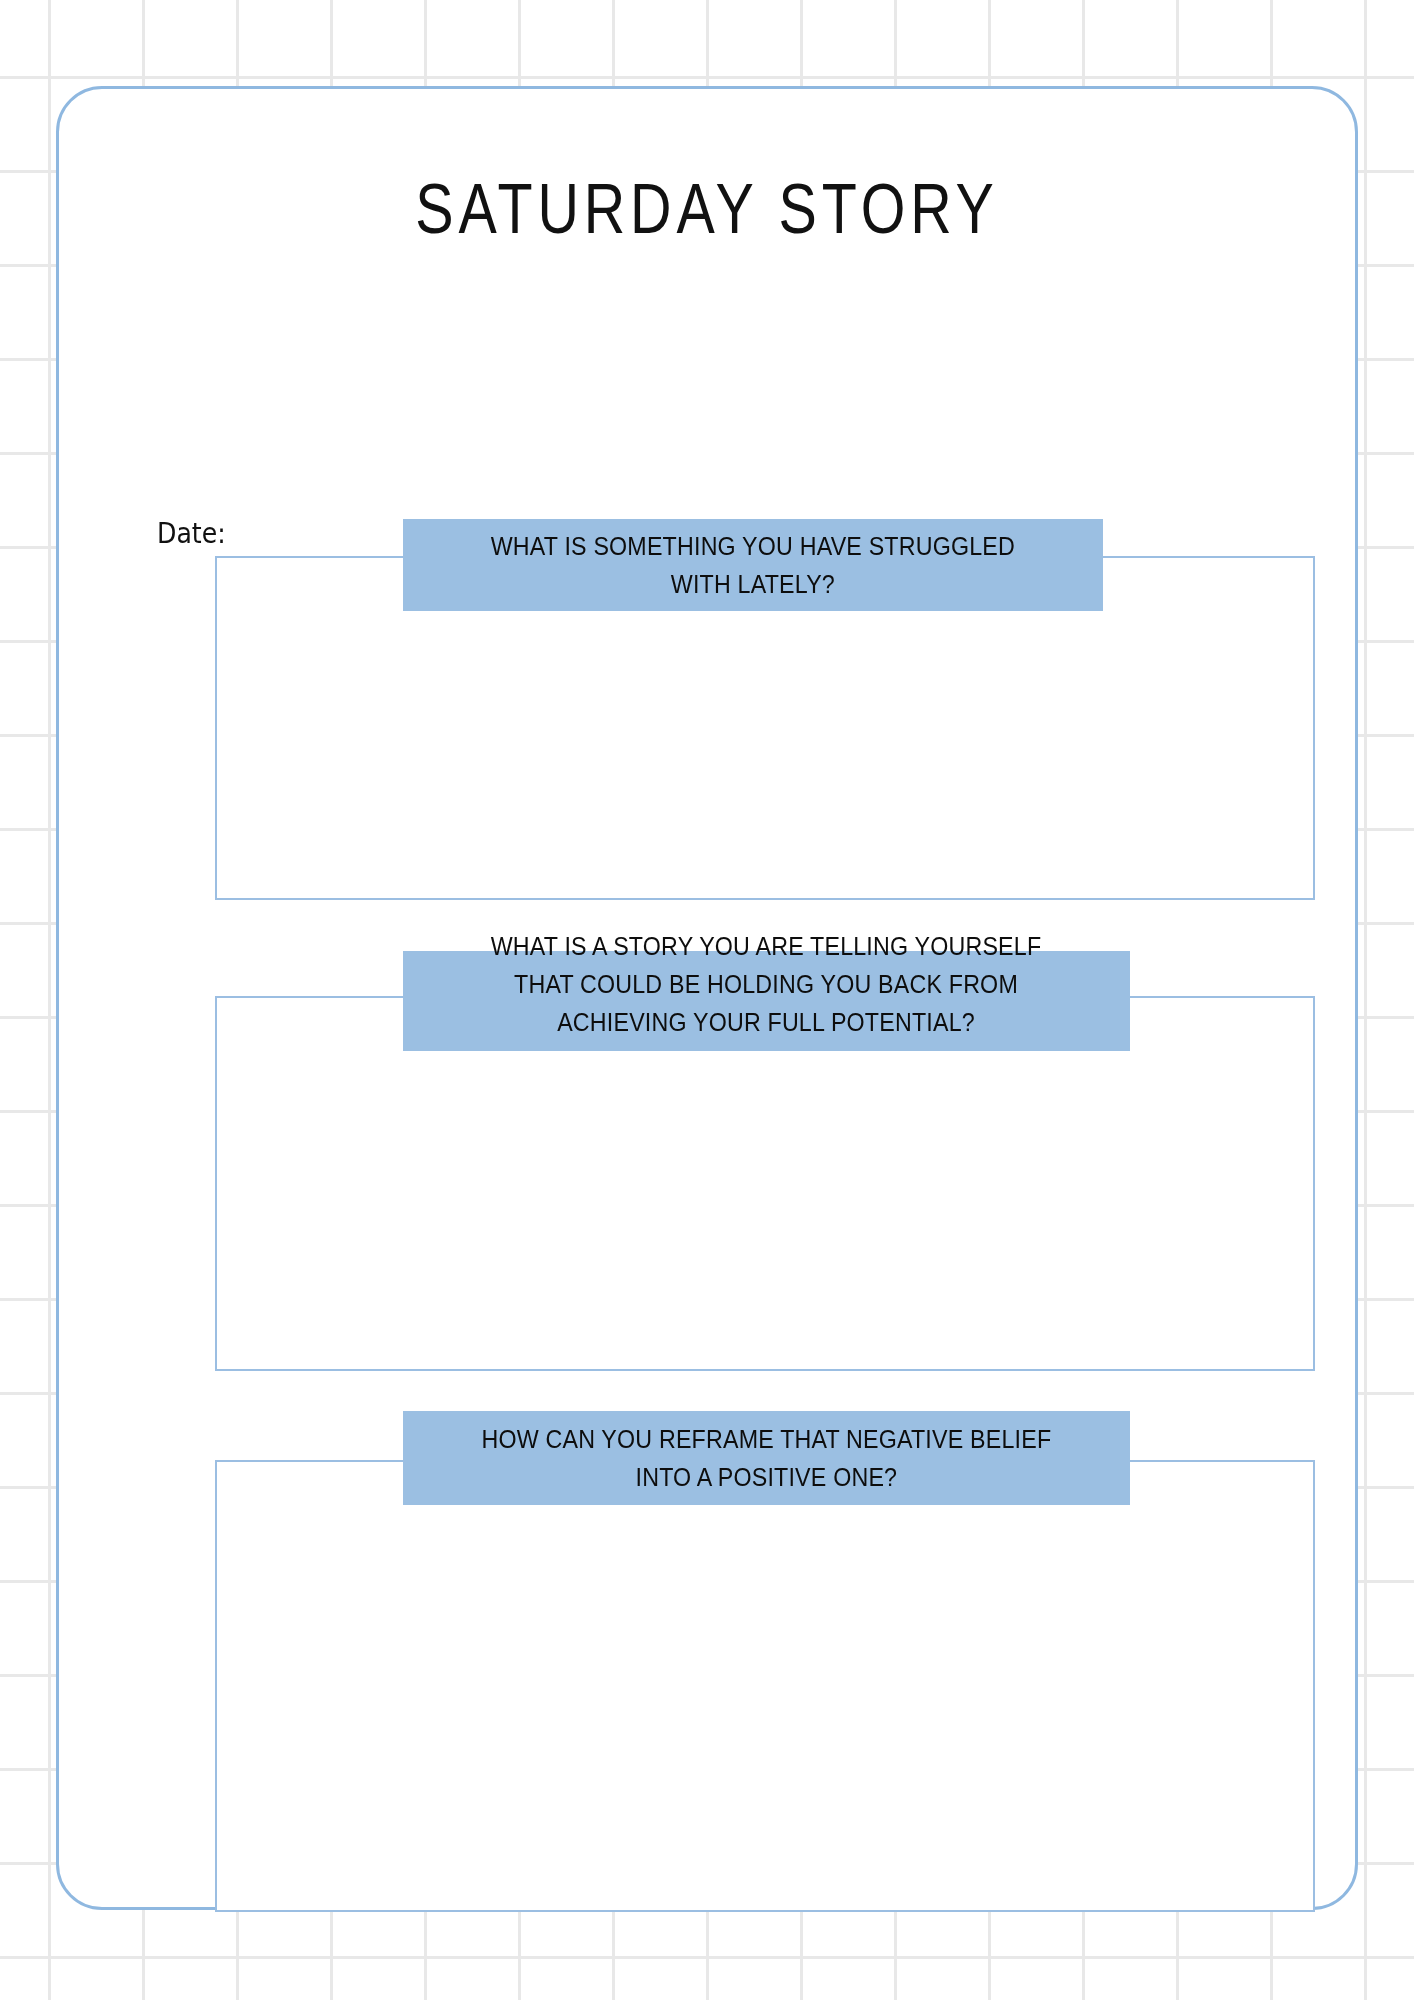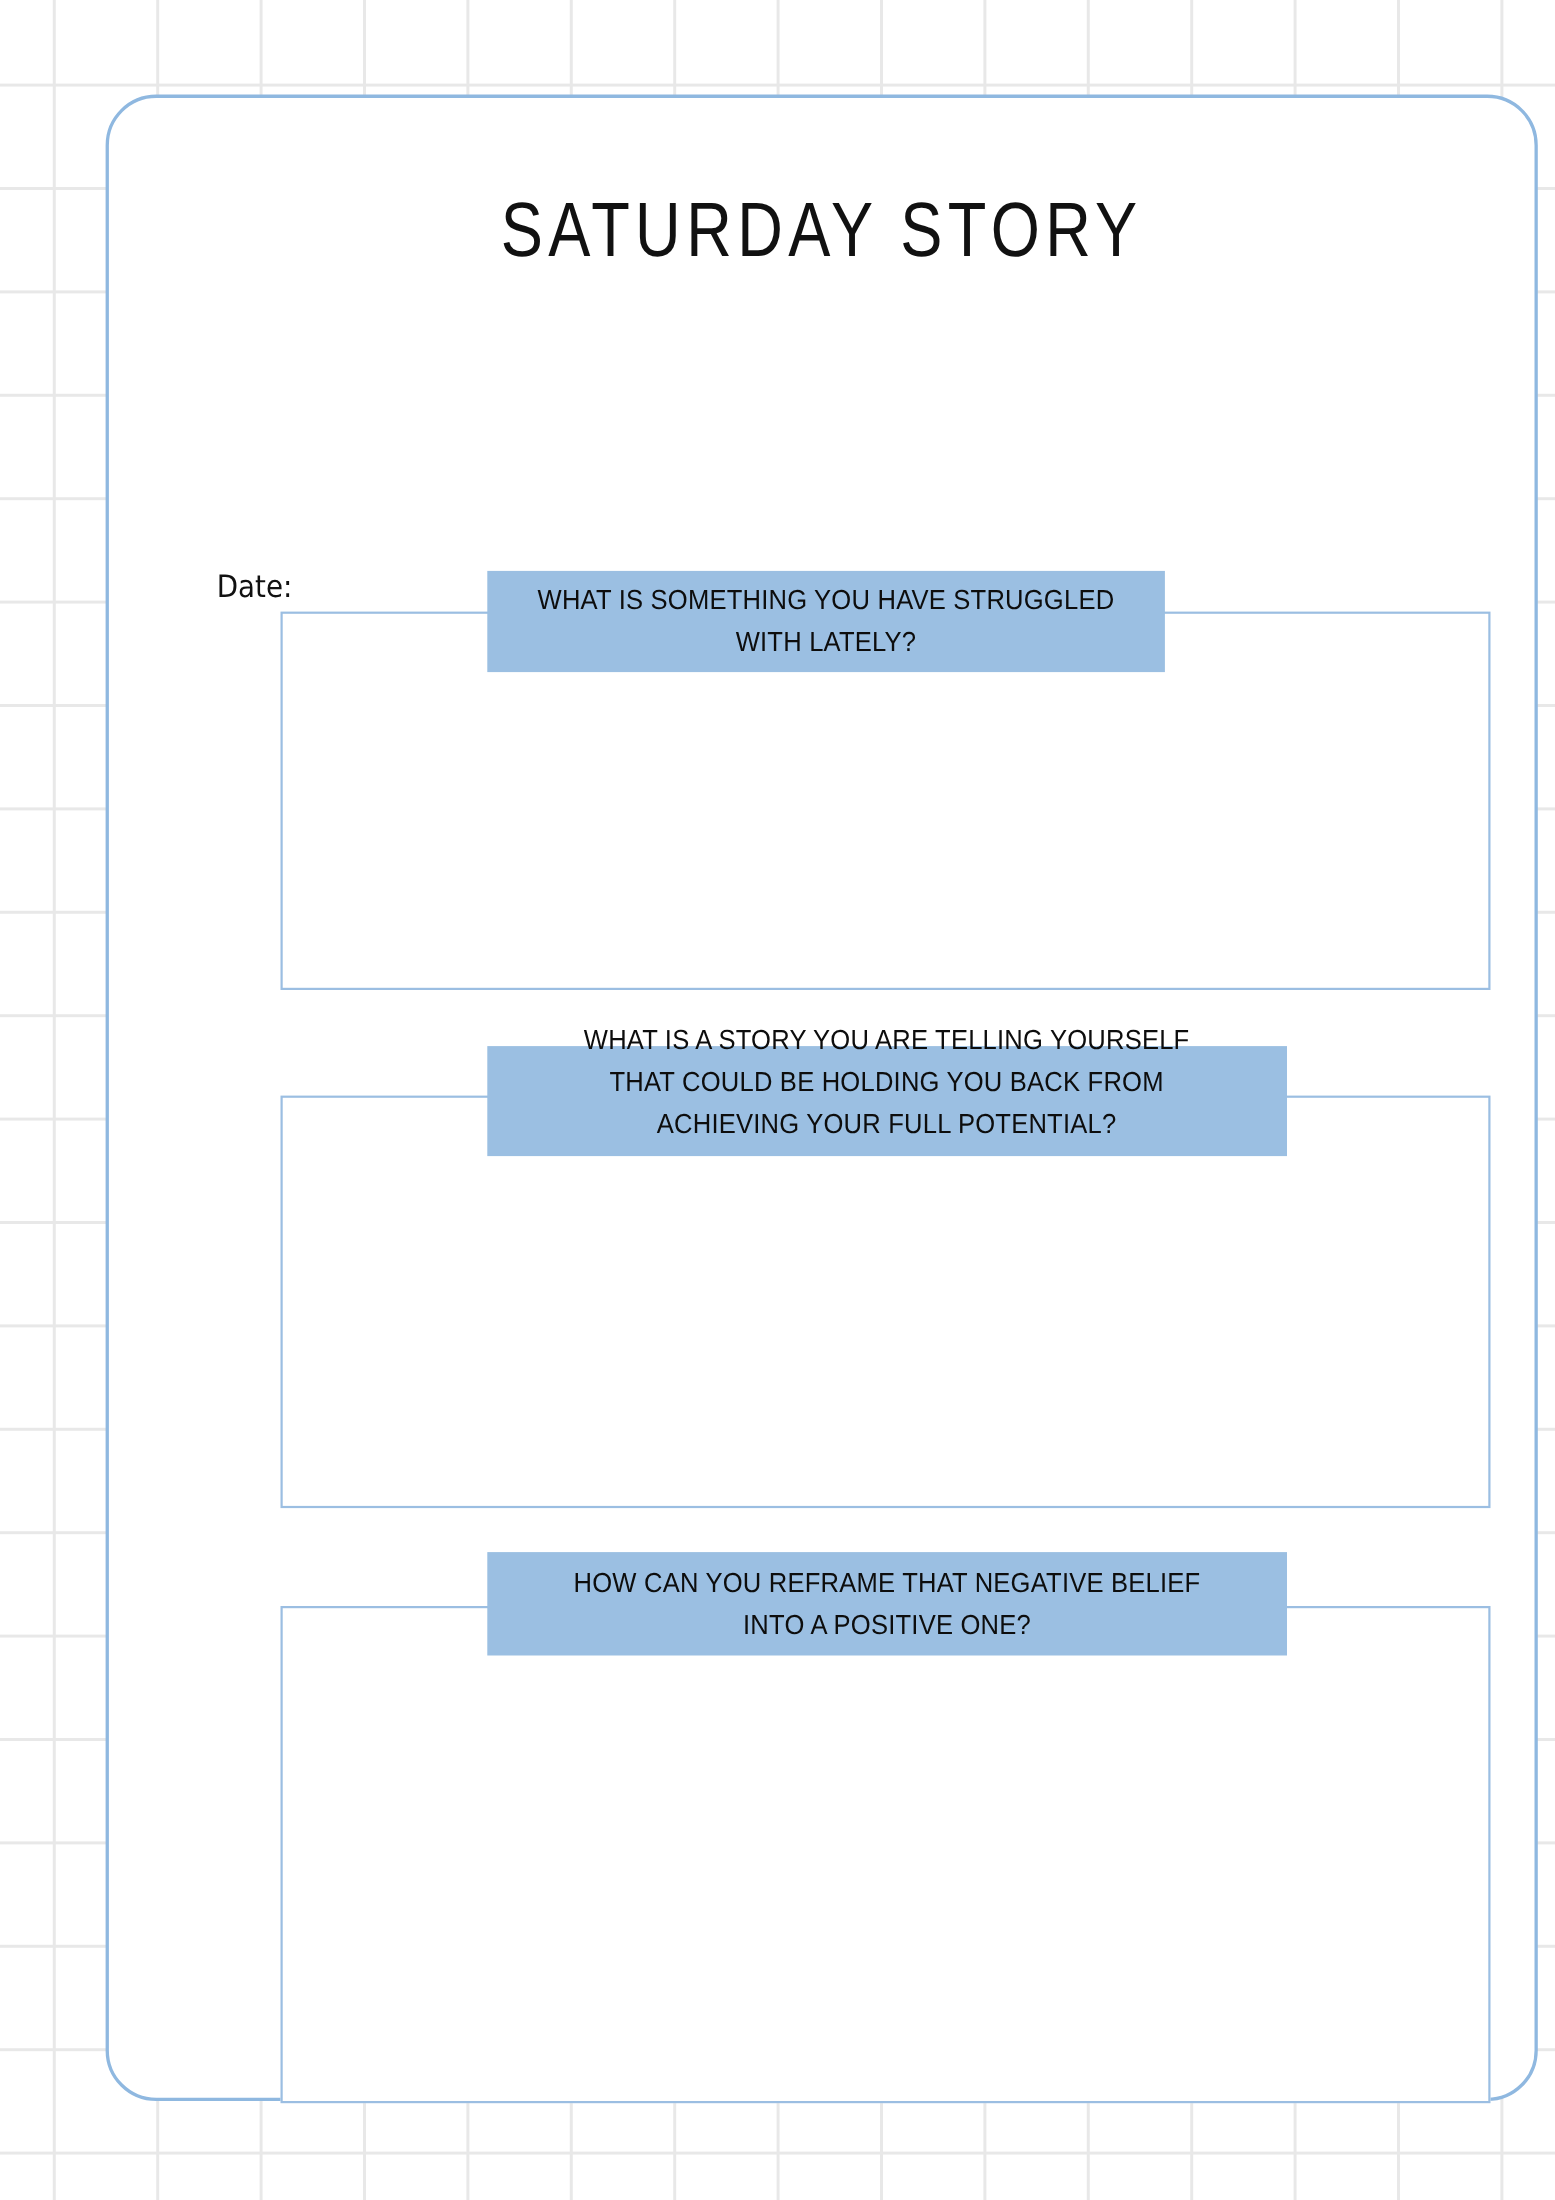--- a/index.html
+++ b/index.html
@@ -33,21 +33,20 @@
   #worksheet-card {
     position: absolute;
     left: 56px;
     top: 86px;
     width: 1302px;
     height: 1824px;
     background: #ffffff;
     border: 3px solid #8FB8E0;
     border-radius: 46px;
     box-sizing: border-box;
-    margin-left: 40px;
   }
 
   
   #page-title {
     position: absolute;
     left: 0;
     top: 80px;
     width: 100%;
     text-align: center;
     font-family: "Liberation Sans", sans-serif;
@@ -132,21 +131,21 @@
     font-weight: 400;
     line-height: 38px;
     letter-spacing: 0.2px;
     color: #0d0d0d;
     transform: scaleX(0.93);
     white-space: pre-line;
   }
 
   
   #section-1 .answer-box { left: 156px; top: 467px; width: 1100px; height: 344px; }
-  #section-1 .prompt-banner { left: 344px; top: 430px; width: 616px; height: 92px; }
+  #section-1 .prompt-banner { left: 344px; top: 430px; width: 700px; height: 92px; }
 
   
   #section-2 .answer-box { left: 156px; top: 907px; width: 1100px; height: 375px; }
   #section-2 .prompt-banner { left: 344px; top: 862px; width: 727px; height: 100px; align-items: flex-end; }
 
   
   #section-3 .answer-box { left: 156px; top: 1371px; width: 1100px; height: 452px; }
   #section-3 .prompt-banner { left: 344px; top: 1322px; width: 727px; height: 94px; text-align: center; }
 </style>
 </head>

